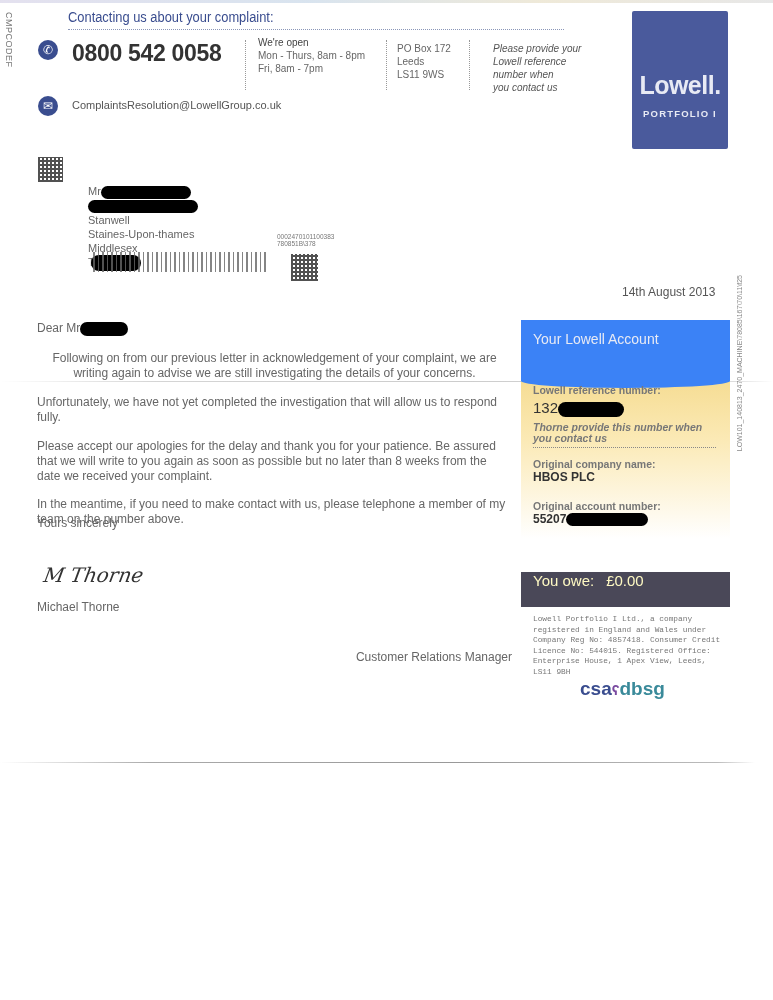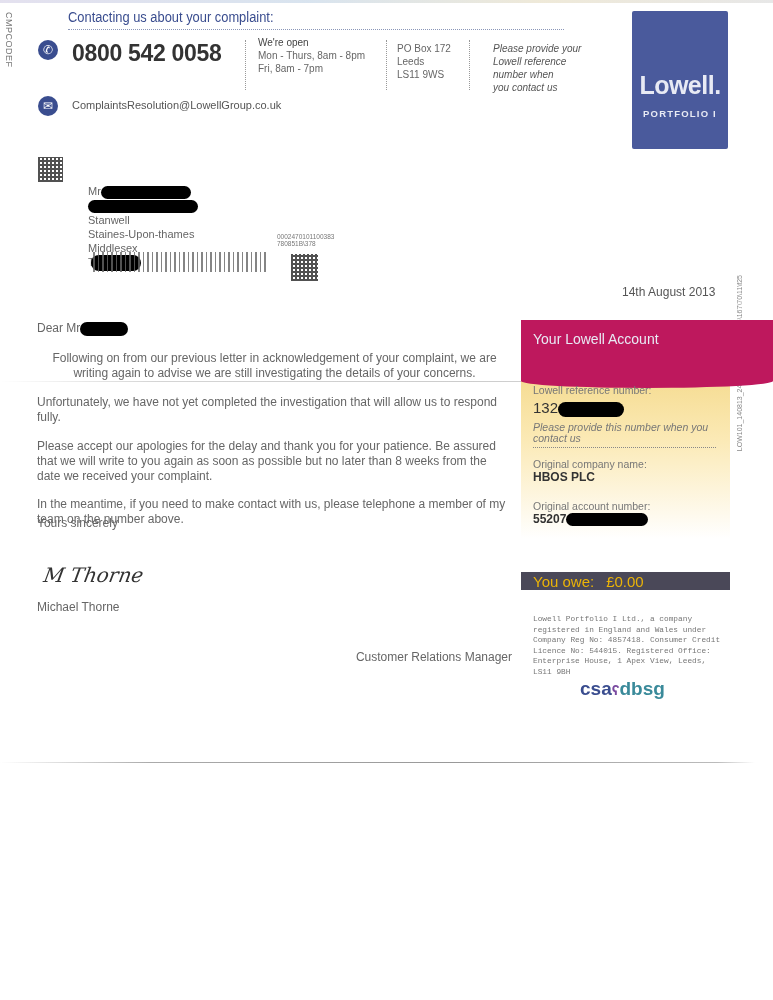--- a/index.html
+++ b/index.html
@@ -28,29 +28,29 @@
         opacity:.85; }
   .addr { left:88px; top:184px; font-size:11px; line-height:14px; color:#666; }
   .redact { display:inline-block; background:#000; border-radius:9px; vertical-align:middle; }
   .barcode { left:93px; top:252px; width:176px; height:20px;
              background:repeating-linear-gradient(90deg,#666 0 2px,transparent 2px 5px,#666 5px 6px,transparent 6px 9px); opacity:.8; }
   .postcode-num { left:277px; top:233px; font-size:6.5px; line-height:7px; color:#777; }
   .date { left:622px; top:285px; font-size:12px; color:#555; }
   .body-text { left:37px; font-size:12px; line-height:15px; color:#666; width:475px; }
   .sig { left:44px; top:563px; font-family:"DejaVu Serif", serif; font-style:italic; font-size:20px; color:#333; transform:skewX(-10deg); }
   .acct { left:521px; top:320px; width:209px; height:228px; }
-  .acct-head { position:absolute; left:0; top:0; width:252px; height:68px; background:#be185d;
+  .acct-head { position:absolute; left:0; top:0; width:209px; height:68px; background:#3b82f6;
                border-bottom-left-radius:100% 14px; border-bottom-right-radius:100% 14px; }
   .acct-body { position:absolute; left:0; top:44px; width:209px; height:184px;
                background:linear-gradient(180deg,#f4d98a 0%,#fbe9b4 40%,#fff 95%); z-index:-1; }
   .acct-title { position:absolute; left:12px; top:11px; font-size:14px; color:#e8eaf4; }
-  .lbl { font-size:10.5px; color:#777; }
+  .lbl { font-size:10.5px; color:#777;font-weight:bold; }
   .val { font-size:12px; color:#333; font-weight:bold; }
-  .owe { left:521px; top:572px; width:209px; height:18px; background:#4a4858; color:#eab308;
-         font-size:15px; display:flex; align-items:center; padding-left:12px; box-sizing:border-box; }
+  .owe { left:521px; top:572px; width:209px; height:35px; background:#4a4858; color:#fef9c3;
+         font-size:15px; display:flex; align-items:flex-start; padding-left:12px; box-sizing:border-box; }
   .small-print { left:533px; top:614px; width:196px; font-size:7.8px; line-height:10.5px; color:#777;font-family:Liberation Mono, monospace; }
   .csa { left:580px; top:678px; font-size:19px; color:#3a4d8f; font-weight:bold; }
   .side-code { left:736px; top:275px; writing-mode:vertical-rl; transform:rotate(180deg); font-size:7px; color:#888; }
   .scanline { height:1px; background:linear-gradient(90deg,transparent,#aaa 20%,#999 60%,#bbb 95%,transparent); }
 </style>
 </head>
 <body>
 
 <div class="abs topline"></div>
 <div class="abs cmpcode">CMPCODEF</div>
@@ -127,21 +127,21 @@
 <div class="abs acct">
   <div class="acct-body" style="z-index:0;"></div>
   <div class="acct-head" style="z-index:1;">
     <div class="acct-title">Your Lowell Account</div>
   </div>
   <div style="position:absolute;left:12px;top:64px;z-index:2;">
     <div class="lbl">Lowell reference number:</div>
     <div style="font-size:15px;color:#333;margin-top:3px;">
       <span>132</span><span class="redact" style="width:66px;height:15px;"></span>
     </div>
-    <div class="lbl italic" style="width:180px;line-height:11px;margin-top:5px;">Please provide this number when you contact us</div>
+    <div class="lbl italic" style="width:180px;line-height:11px;margin-top:5px;">Thorne provide this number when you contact us</div>
     <div style="width:183px;border-top:1.5px dotted #888;margin-top:3px;"></div>
     <div class="lbl" style="margin-top:10px;">Original company name:</div>
     <div class="val">HBOS PLC</div>
     <div class="lbl" style="margin-top:16px;">Original account number:</div>
     <div class="val"><span>55207</span><span class="redact" style="width:82px;height:13px;"></span></div>
   </div>
 </div>
 
 <div class="abs owe">
   <span>You owe:</span>

